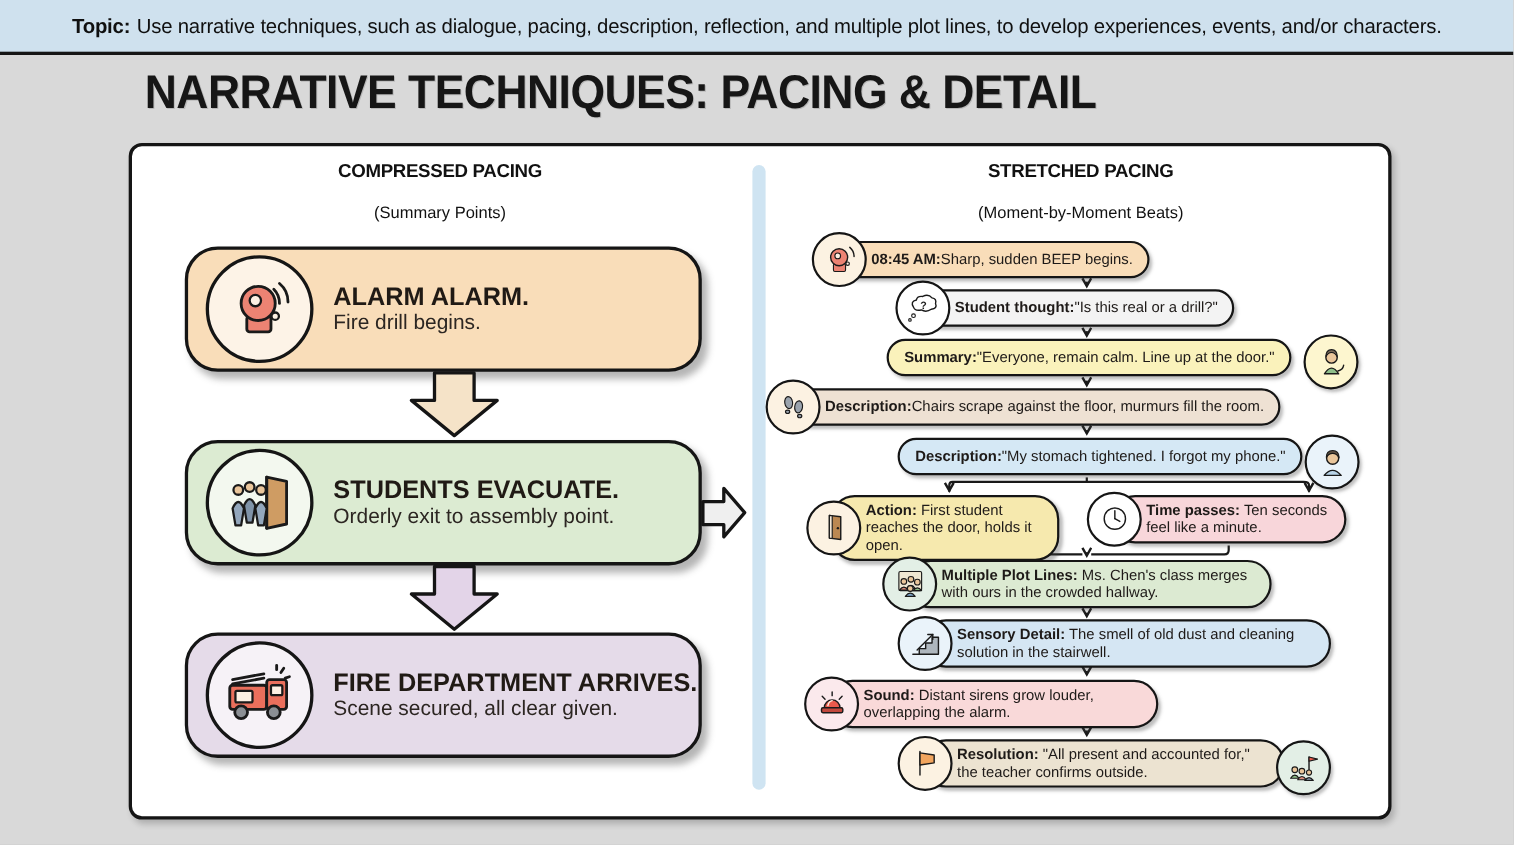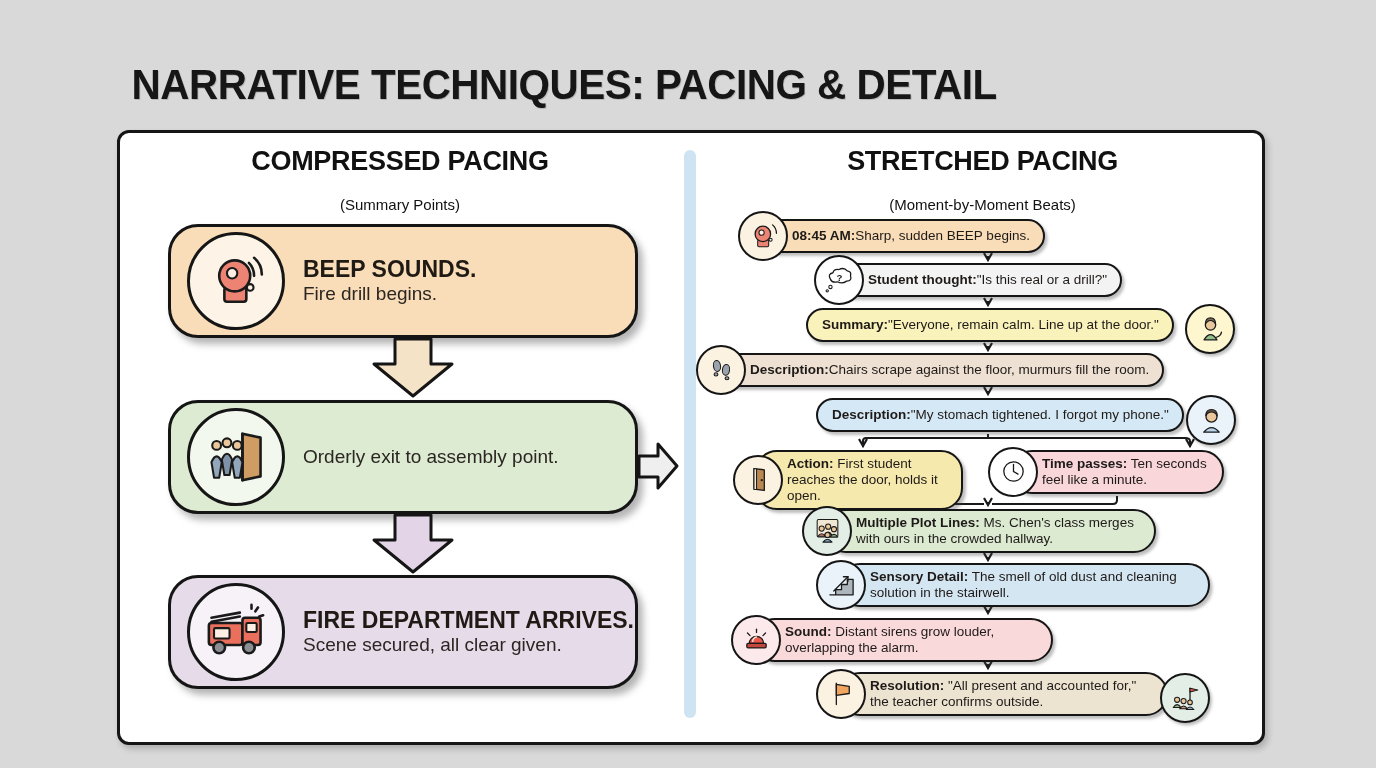--- a/index.html
+++ b/index.html
@@ -13,21 +13,21 @@
   
   .title{position:absolute;left:0;top:60px;width:1128px;text-align:center;}
   .title span{display:inline-block;transform:scaleX(.94);font-size:43px;font-weight:bold;
               letter-spacing:-0.5px;color:#161616;text-shadow:1px 1px 0 rgba(0,0,0,.15);}
   
   .panel{position:absolute;left:117px;top:130px;width:1142px;height:609px;background:#fff;
          border:3px solid #151515;border-radius:12px;box-shadow:3px 4px 6px rgba(0,0,0,.2);}
   .divider{position:absolute;left:684px;top:150px;width:12px;height:568px;border-radius:6px;}
   
   .colhead{position:absolute;text-align:center;color:#111;}
-  .colhead .h1{font-size:27px;font-weight:bold;letter-spacing:-0.3px;}
+  .colhead .h1{font-size:17px;font-weight:bold;letter-spacing:-0.3px;}
   .colhead .h2{font-size:15px;margin-top:19px;}
   .lhead{left:160px;top:146px;width:480px;}
   .rhead{left:745px;top:146px;width:475px;}
   
   .bigbox{position:absolute;width:470px;height:114px;border:3px solid #151515;border-radius:30px;
           display:flex;align-items:center;padding-left:16px;box-sizing:border-box;
           box-shadow:5px 6px 7px rgba(70,70,70,.4);}
   .bigbox .bicon{flex:0 0 auto;width:92px;height:92px;border-radius:50%;border:3px solid #151515;
           background:rgba(255,255,255,.65);display:flex;align-items:center;justify-content:center;}
   .bigbox .bicon svg{width:62px;height:62px;}
@@ -64,20 +64,24 @@
   
   .st{stroke:#1a1a1a;stroke-width:2;stroke-linejoin:round;}
   .st1{stroke:#1a1a1a;stroke-width:1.6;stroke-linejoin:round;}
   .ln{fill:none;stroke:#1a1a1a;stroke-width:2;stroke-linecap:round;}
 </style>
 </head>
 <body>
 
 <div id="stage" style="background-color: rgb(217, 217, 217); fill: rgb(217, 217, 217);">
 
+  <div class="banner" style="background-color: rgb(207, 225, 238); fill: rgb(207, 225, 238);">
+    <b>Topic:</b>
+    <span>Use narrative techniques, such as dialogue, pacing, description, reflection, and multiple plot lines, to develop experiences, events, and/or characters.</span>
+  </div>
 
   <div class="title">
     <span>NARRATIVE TECHNIQUES: PACING &amp; DETAIL</span>
   </div>
 
   <div class="panel" style="background-color: rgb(255, 255, 255); fill: rgb(255, 255, 255);"></div>
   <div class="divider" style="background-color: rgb(207, 228, 242); fill: rgb(207, 228, 242);"></div>
 
   <div class="colhead lhead">
     <div class="h1">COMPRESSED PACING</div>
@@ -93,39 +97,40 @@
       <svg viewBox="0 0 48 48">
         <path class="ln" d="M38,6 q6,5 6,13"></path>
           <path class="ln" d="M34,10 q4,4 4,10"></path>
         <rect class="st" x="15" y="29" width="17" height="11" rx="2" fill="#ec8373"></rect>
         <circle class="st" cx="23" cy="20" r="12" fill="#ec8373"></circle>
         <circle class="st1" cx="21" cy="18" r="4" fill="#fdf0e3"></circle>
         <circle class="st1" cx="35" cy="29" r="2.6" fill="#fdf0e3"></circle>
       </svg>
     </span>
     <div class="btext">
-      <div class="btitle">BEEP SOUNDS.</div>
+      <div class="btitle">ALARM ALARM.</div>
       <div class="bsub">Fire drill begins.</div>
     </div>
   </div>
 
   <div class="bigbox b2" style="background-color: rgb(220, 235, 210); fill: rgb(220, 235, 210);">
     <span class="bicon">
       <svg viewBox="0 0 48 48">
         <path class="st" d="M29,6 L43,9 L43,39 L29,42 Z" fill="#cf9c63"></path>
         <line class="ln" x1="29" y1="6" x2="29" y2="42"></line>
         <circle class="st1" cx="9" cy="15" r="3.4" fill="#eac69b"></circle>
         <path class="st1" d="M5,28 q4,-9 8,0 l-2,12 h-4 z" fill="#93a7bc"></path>
         <circle class="st1" cx="17" cy="13" r="3.4" fill="#eac69b"></circle>
         <path class="st1" d="M13,26 q4,-9 8,0 l-2,12 h-4 z" fill="#7f93a8"></path>
         <circle class="st1" cx="25" cy="15" r="3.4" fill="#eac69b"></circle>
         <path class="st1" d="M21,28 q4,-9 8,0 l-2,12 h-4 z" fill="#93a7bc"></path>
       </svg>
     </span>
     <div class="btext">
+      <div class="btitle">STUDENTS EVACUATE.</div>
       <div class="bsub">Orderly exit to assembly point.</div>
     </div>
   </div>
 
   <div class="bigbox b3" style="background-color: rgb(229, 219, 233); fill: rgb(229, 219, 233);">
     <span class="bicon">
       <svg viewBox="0 0 48 48">
         <line class="ln" x1="5" y1="13" x2="27" y2="9"></line>
           <line class="ln" x1="5" y1="16" x2="27" y2="12"></line>
         <path class="ln" d="M39,8 l2,-3 M42,12 l3,-1 M36,6 l0,-3"></path>

